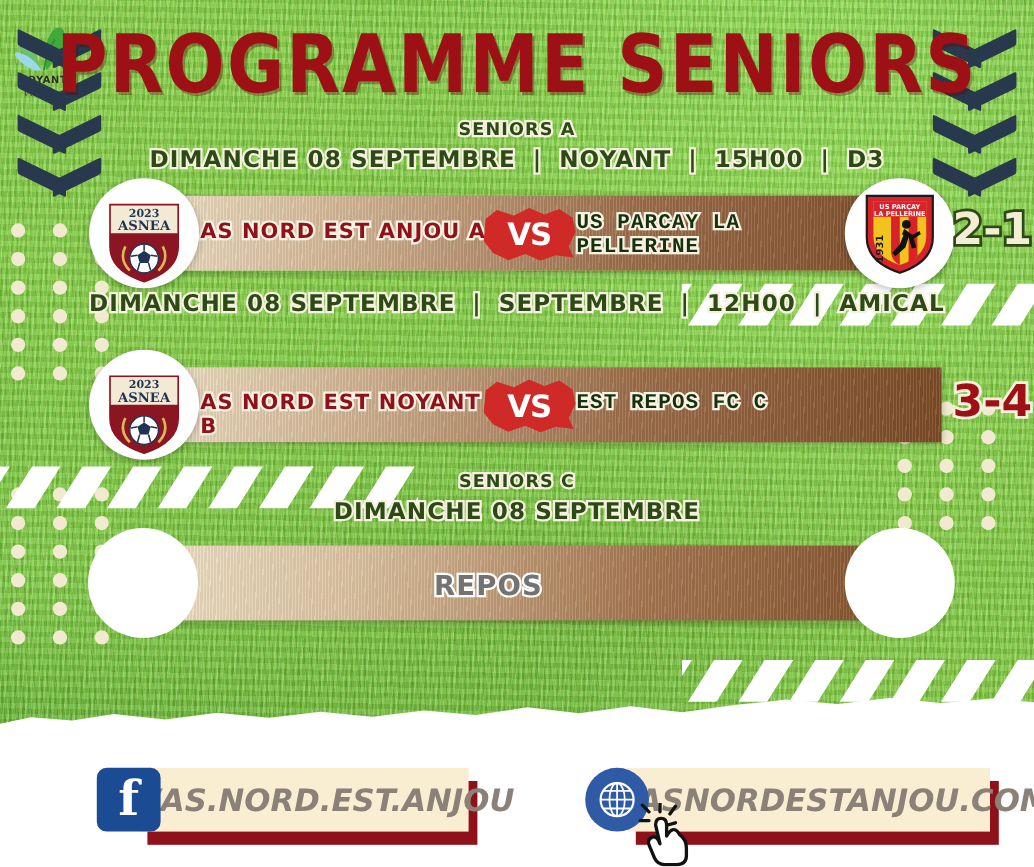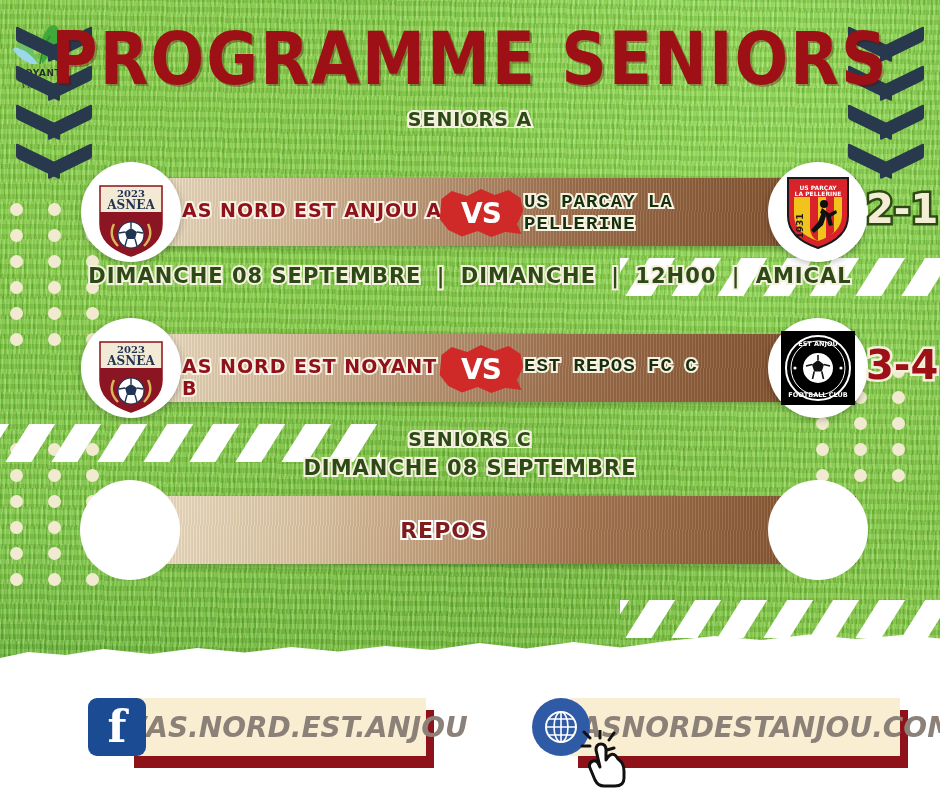--- a/index.html
+++ b/index.html
@@ -73,21 +73,21 @@
   }
 
   
   .sec { position:absolute; width:940px; text-align:center; z-index:6; }
   .sec .ttl, .sec .meta {
     font-family:"DejaVu Sans", sans-serif; font-weight:bold;
     color:#2d4a16; letter-spacing:1px;
     -webkit-text-stroke:4px #f5f1de; paint-order:stroke fill;
     text-shadow:0 0 1px #f5f1de;
   }
-  .sec .ttl  { font-size:19px; margin-bottom:6px;text-decoration:underline; }
+  .sec .ttl  { font-size:16px; margin-bottom:6px; }
   .sec .meta { font-size:21px; }
   .sec .meta span.sep { margin:0 7px; }
 
   .sec-a  { top:108px; }
   .sec-bc { top:264px; }
   .sec-c  { top:428px; }
 
   
   .row { position:absolute; z-index:5; left:0; width:940px; height:92px; }
   .row .bar {
@@ -159,22 +159,22 @@
     position:absolute; left:140px; top:8px; width:716px; height:68px;
     background:linear-gradient(100deg,#f0e3c9 0%,#dcc4a2 25%,#a67650 62%,#7d4c27 100%);
     box-shadow:0 2px 6px rgba(0,0,0,.25);
   }
   .row-repos .bar::after{
     content:""; position:absolute; inset:0;
     background:repeating-linear-gradient(91deg, rgba(255,255,255,.10) 0 1px, rgba(0,0,0,.06) 1px 3px);
   }
   .row-repos .label {
     position:absolute; z-index:4; left:0; top:30px; width:888px; text-align:center;
-    font-family:"DejaVu Sans", sans-serif; font-weight:bold; font-size:22px;
-    color:#7f1d1d; letter-spacing:1px;
+    font-family:"DejaVu Sans", sans-serif; font-weight:bold; font-size:25px;
+    color:#737373; letter-spacing:1px;
     -webkit-text-stroke:4px #ffffff; paint-order:stroke fill;
   }
   .blank-circle {
     position:absolute; z-index:6; width:100px; height:100px; border-radius:50%;
     background:#ffffff; top:-8px;
   }
   .blank-circle.bc-l { left:80px; }
   .blank-circle.bc-r { left:768px; }
 
   
@@ -339,20 +339,29 @@
       <i style="left: 200px;"></i>
       <i style="left: 246px;"></i>
       <i style="left: 292px;"></i>
       <i style="left: 338px;"></i>
     </div>
 
   <div class="title">PROGRAMME SENIORS</div>
 
   <div class="sec sec-a">
     <div class="ttl">SENIORS A</div>
+    <div class="meta">
+      <span>DIMANCHE 08 SEPTEMBRE</span>
+      <span class="sep">|</span>
+      <span>NOYANT</span>
+      <span class="sep">|</span>
+      <span>15H00</span>
+      <span class="sep">|</span>
+      <span>D3</span>
+    </div>
   </div>
 
   <div class="row row-a">
     <div class="bar"></div>
 
     <div class="crest home-crest">
       <svg width="86" height="86" viewBox="0 0 86 86">
         <path d="M12 10 H74 V48 Q74 70 43 80 Q12 70 12 48 Z" fill="#f3ead6" stroke="#8f1119" stroke-width="1.5"></path>
         <path d="M12 36 H74 V48 Q74 70 43 80 Q12 70 12 48 Z" fill="#8b1522"></path>
         <text x="43" y="21" text-anchor="middle" font-family="DejaVu Serif, serif" font-size="10" font-weight="bold" fill="#1f3352">2023</text>
@@ -393,21 +402,21 @@
       </svg>
     </div>
 
     <div class="score cream">2-1</div>
   </div>
 
   <div class="sec sec-bc">
     <div class="meta">
       <span>DIMANCHE 08 SEPTEMBRE</span>
       <span class="sep">|</span>
-      <span>DIMANCHE</span>
+      <span>SEPTEMBRE</span>
       <span class="sep">|</span>
       <span>12H00</span>
       <span class="sep">|</span>
       <span>AMICAL</span>
     </div>
   </div>
 
   <div class="row row-bc">
     <div class="bar"></div>
 
@@ -427,34 +436,20 @@
 
     <div class="teamname home">AS NORD EST NOYANT B</div>
 
     <div class="vs">
       <div class="splash"></div>
       <div class="txt">VS</div>
     </div>
 
     <div class="teamname away one-line">EST REPOS FC C</div>
 
-    <div class="crest away-crest">
-      <svg width="78" height="78" viewBox="0 0 78 78">
-        <rect x="2" y="2" width="74" height="74" fill="#000000"></rect>
-        <circle cx="39" cy="39" r="32" fill="none" stroke="#ffffff" stroke-width="2"></circle>
-        <circle cx="39" cy="39" r="27" fill="none" stroke="#ffffff" stroke-width="1"></circle>
-        <text x="39" y="17" text-anchor="middle" font-family="DejaVu Sans, sans-serif" font-size="6.5" font-weight="bold" fill="#ffffff">EST ANJOU</text>
-        <text x="39" y="68" text-anchor="middle" font-family="DejaVu Sans, sans-serif" font-size="6.5" font-weight="bold" fill="#ffffff">FOOTBALL CLUB</text>
-        <circle cx="39" cy="39" r="15" fill="#ffffff"></circle>
-        <polygon points="39,31 45,35.5 42.8,42.5 35.2,42.5 33,35.5" fill="#111111"></polygon>
-        <path d="M39,26 L39,31 M27,37 L33,35.5 M51,37 L45,35.5 M33.5,50 L35.2,42.5 M44.5,50 L42.8,42.5" stroke="#111111" stroke-width="1.6"></path>
-        <circle cx="16" cy="39" r="1.6" fill="#ffffff"></circle>
-        <circle cx="62" cy="39" r="1.6" fill="#ffffff"></circle>
-      </svg>
-    </div>
 
     <div class="score red">3-4</div>
   </div>
 
   <div class="sec sec-c">
     <div class="ttl">SENIORS C</div>
     <div class="meta">
       <span>DIMANCHE 08 SEPTEMBRE</span>
     </div>
   </div>

